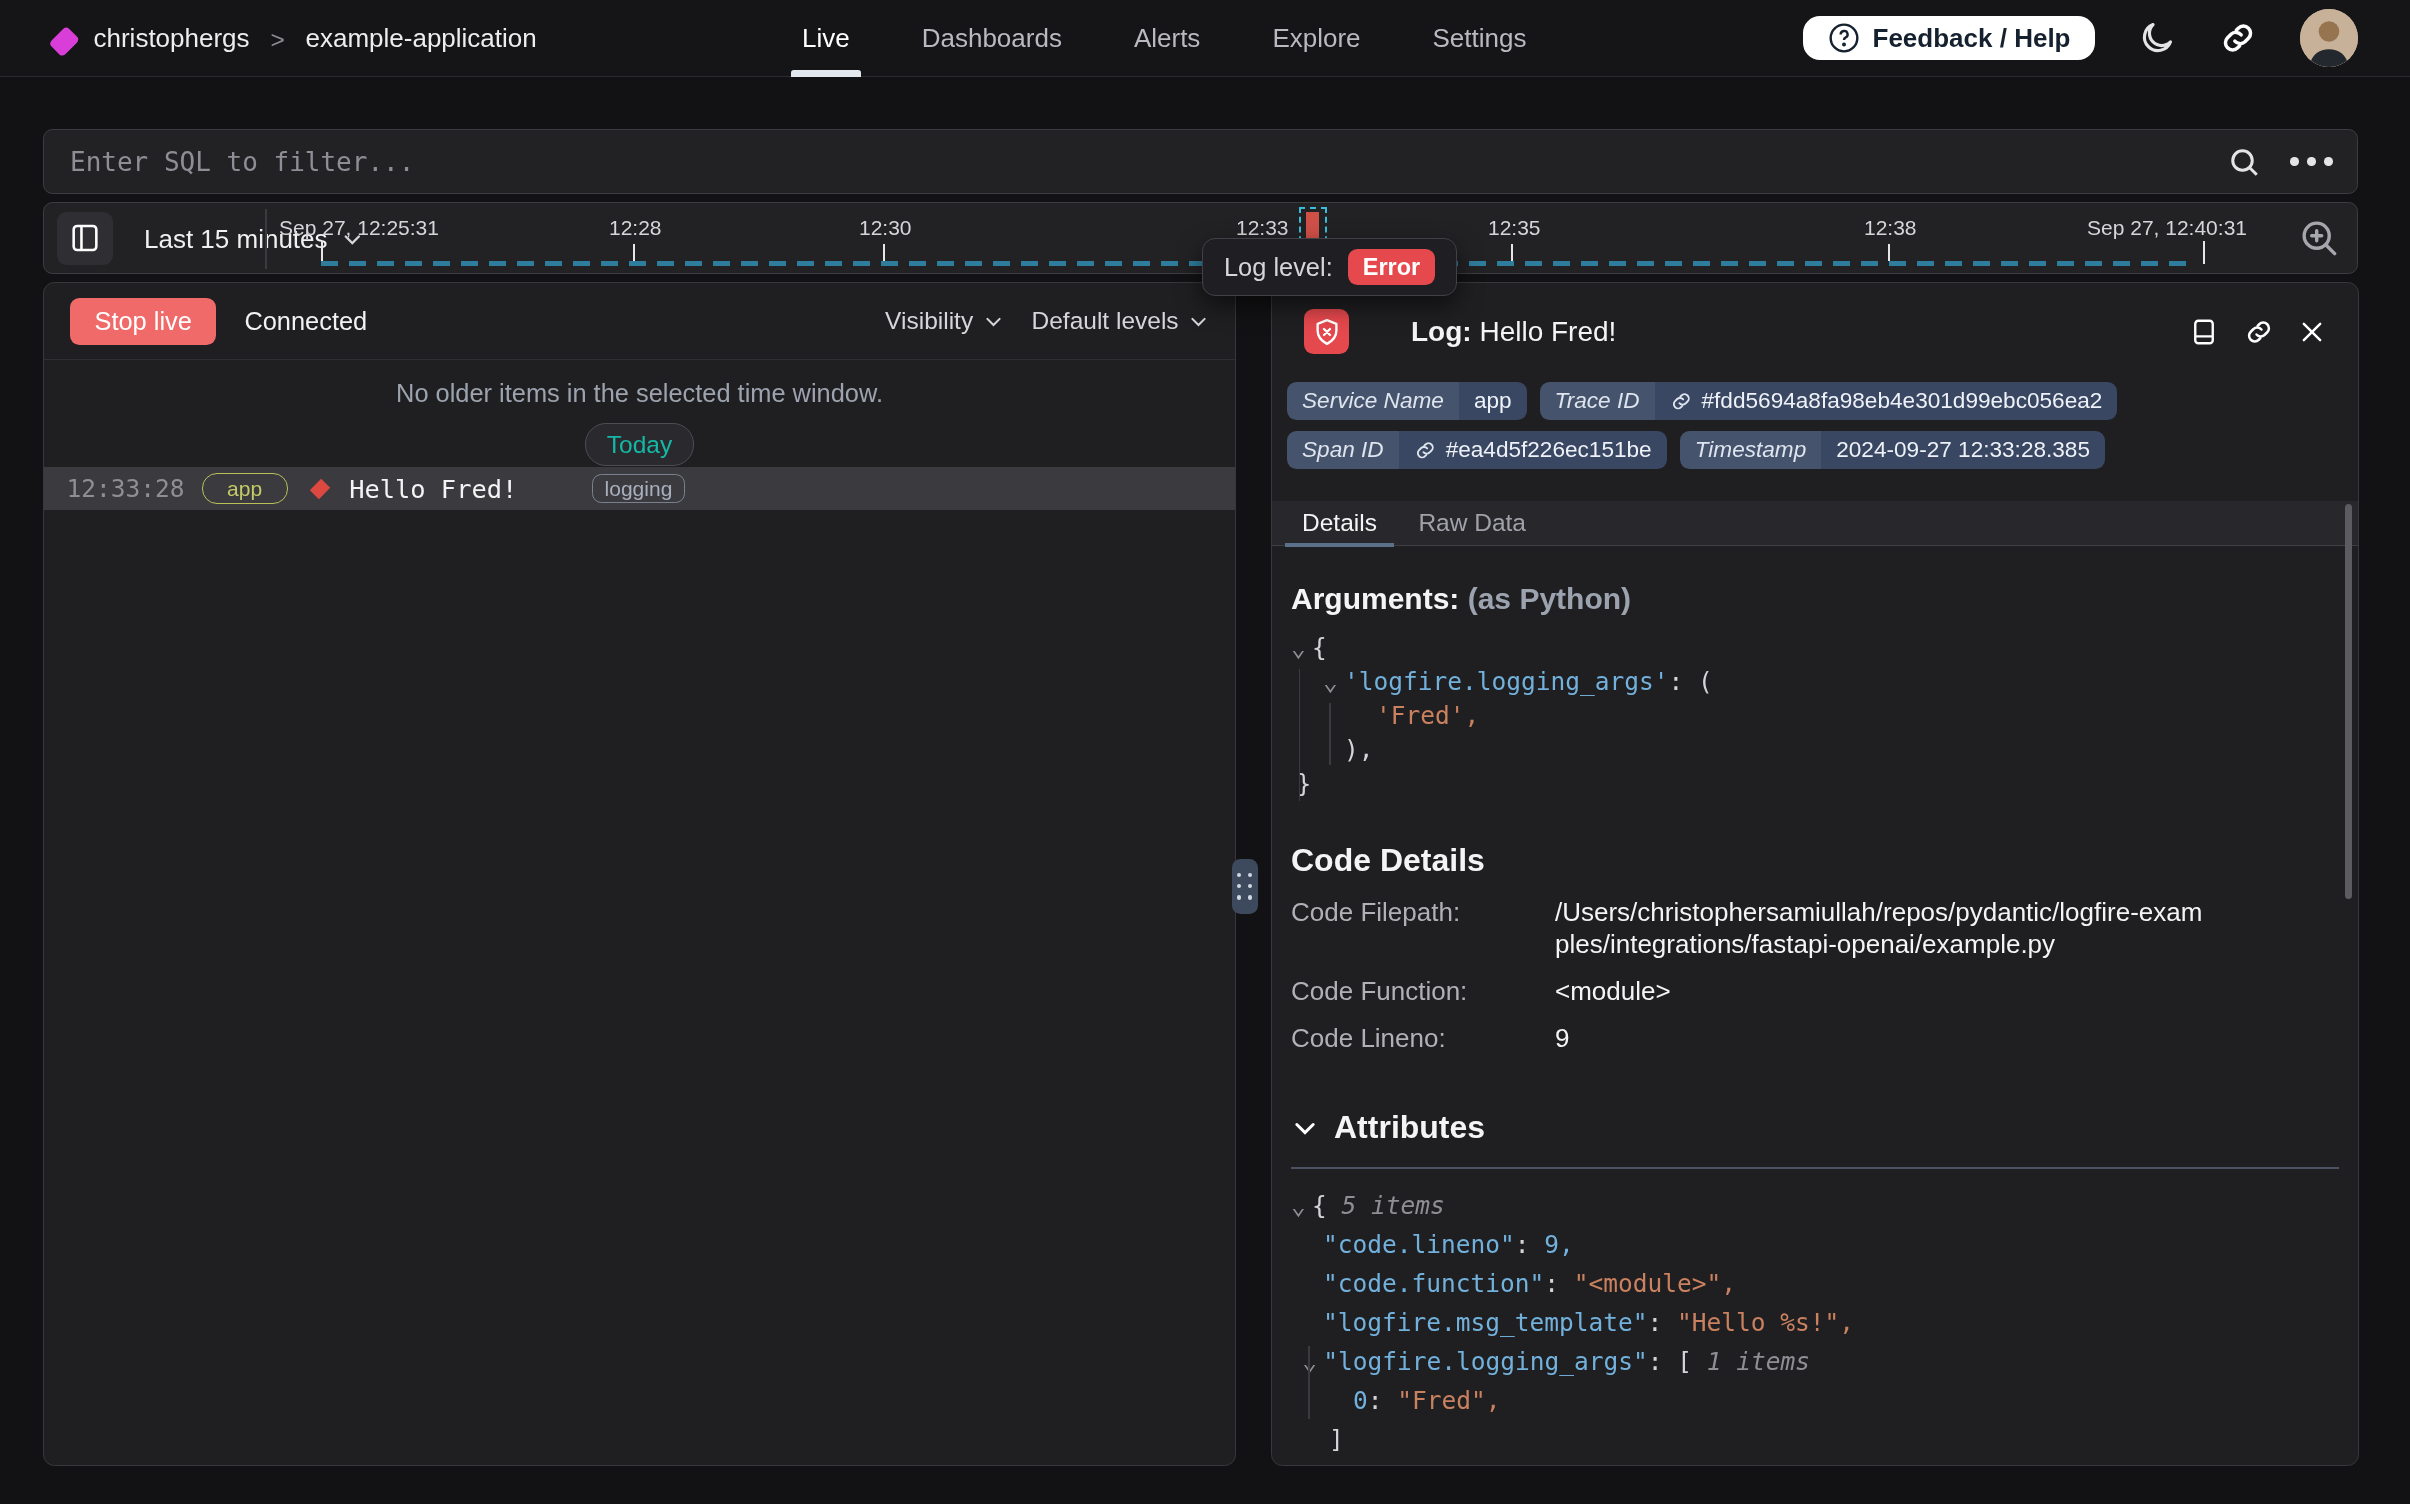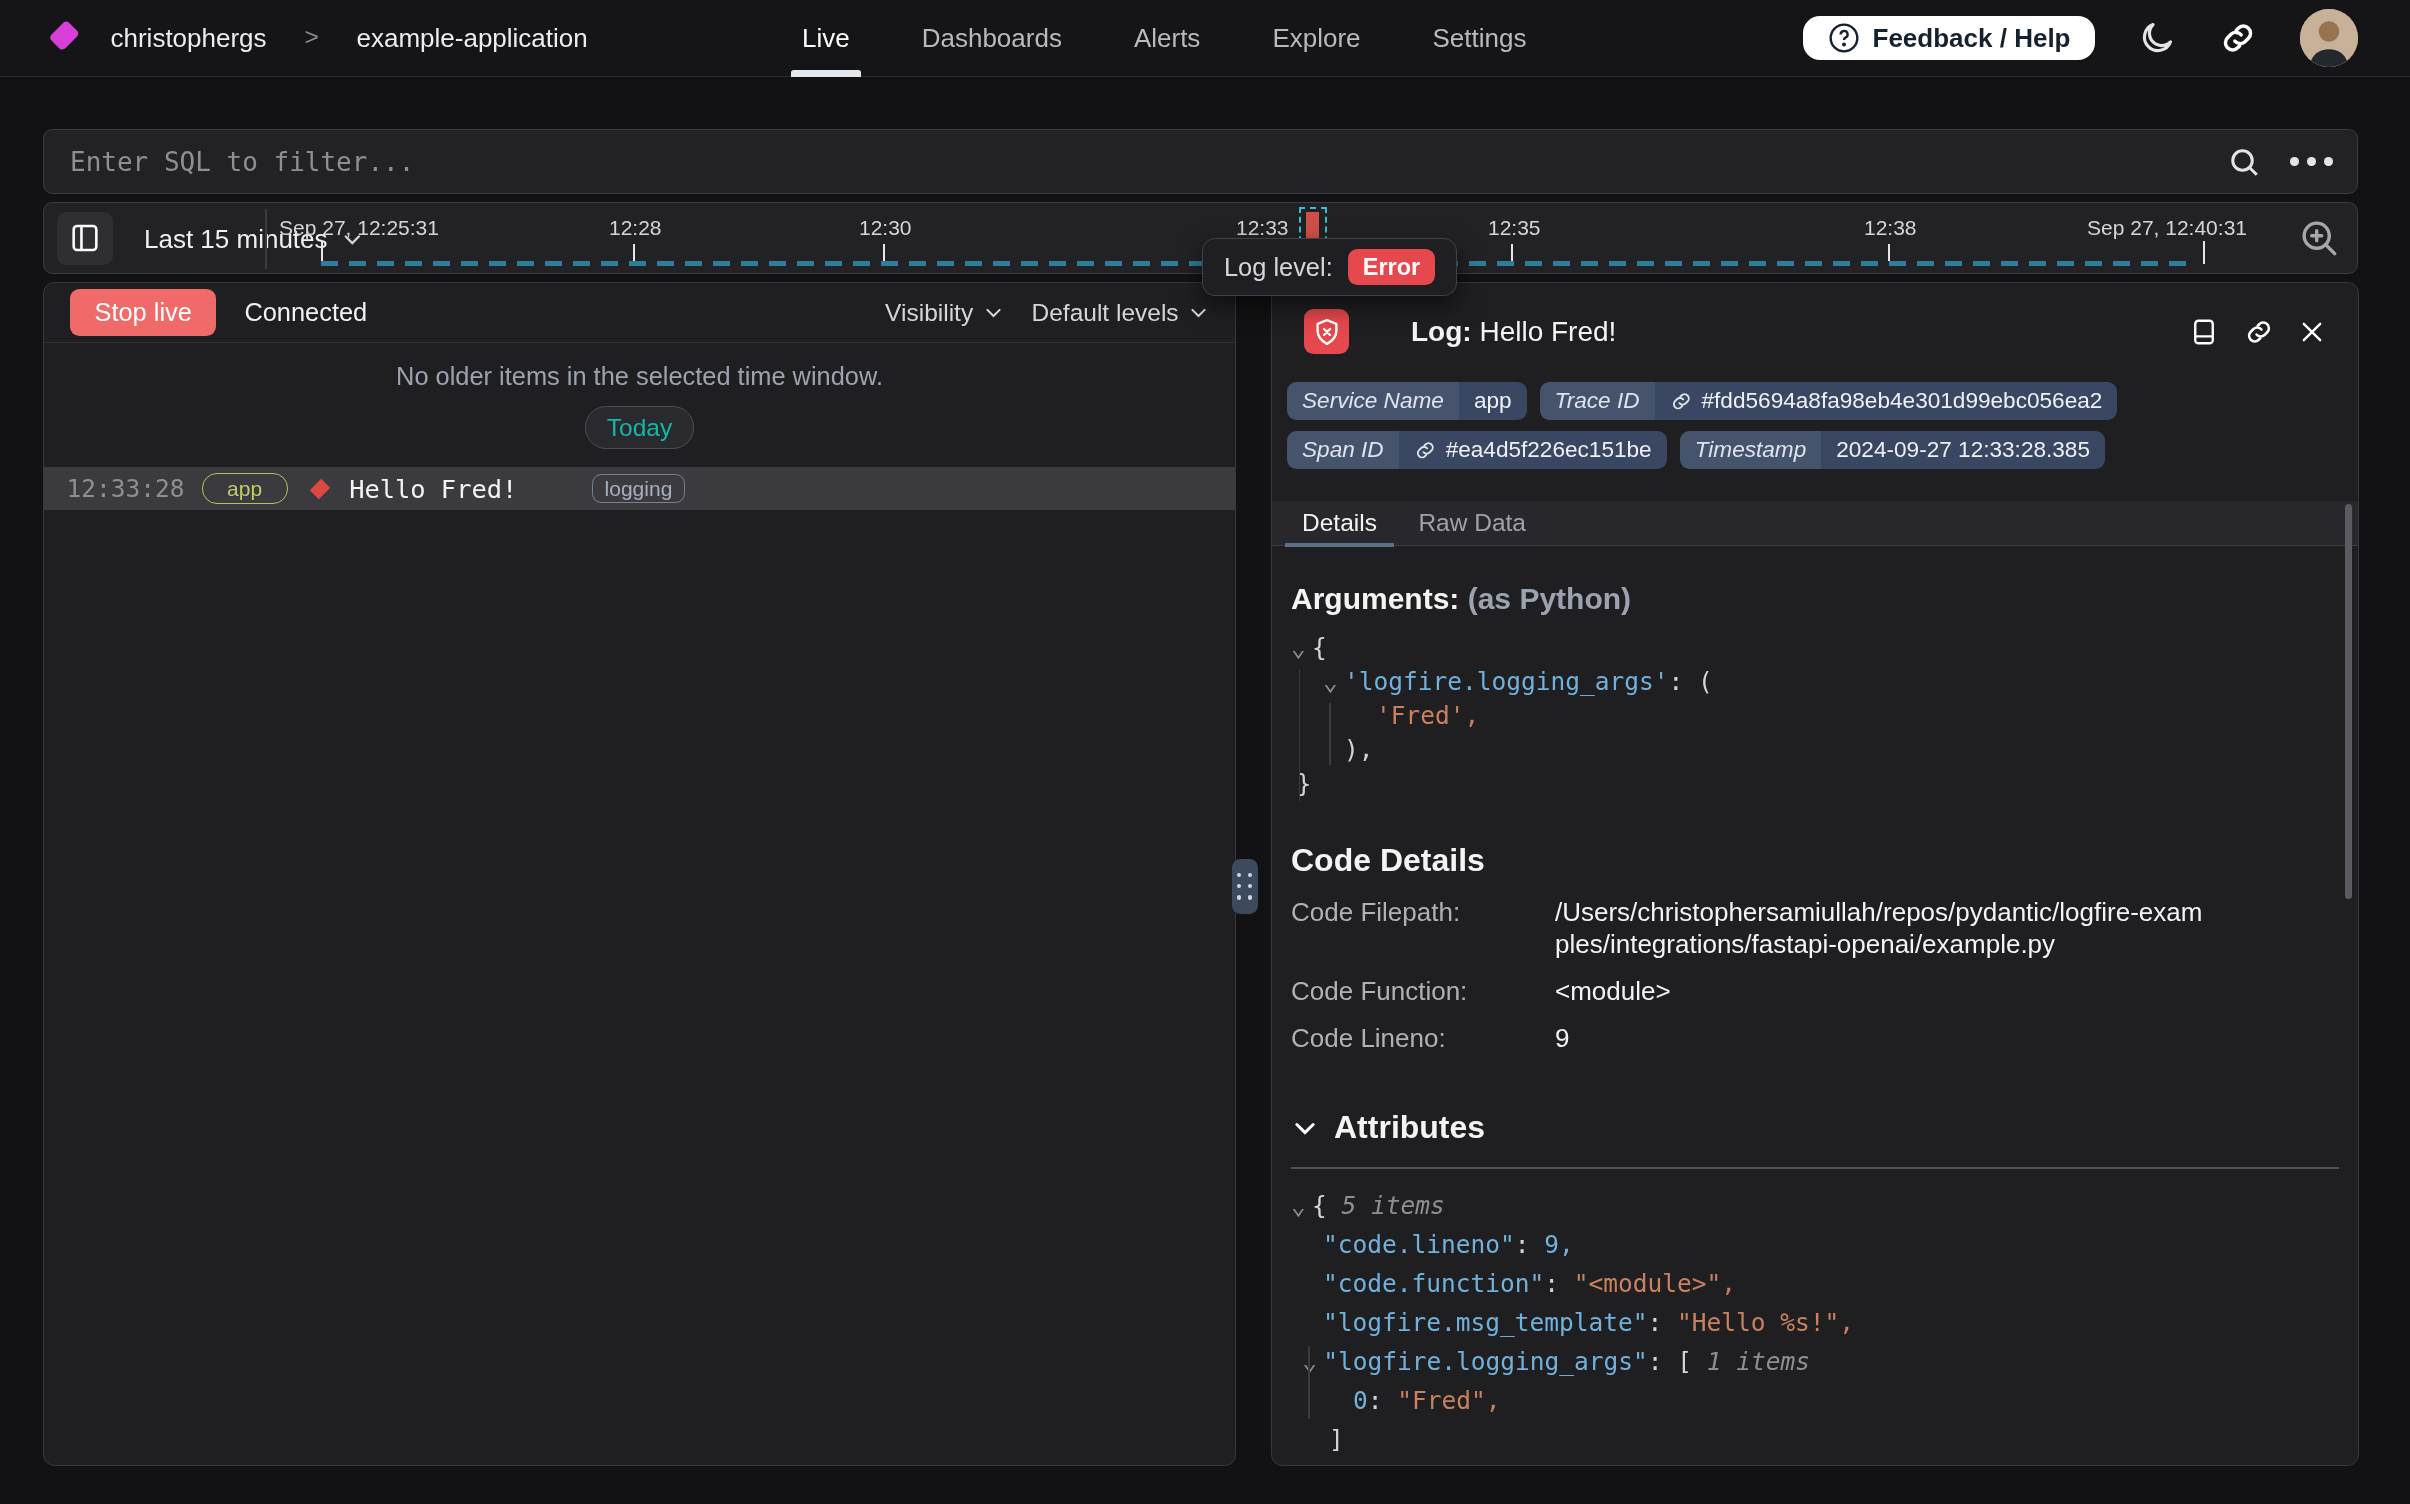--- a/index.html
+++ b/index.html
@@ -5,21 +5,21 @@
   * { margin:0; padding:0; box-sizing:border-box; }
   html,body { width:2411px; height:1505px; background:#121214; overflow:hidden;
               font-family:"Liberation Sans", sans-serif; -webkit-font-smoothing:antialiased; }
   .abs { position:absolute; }
   .mono { font-family:"DejaVu Sans Mono", monospace; }
   svg { display:block; }
 
   
   .nav { position:absolute; left:0; top:0; width:2411px; height:77px; background:#151517;
          border-bottom:1.9px solid #2b2b2f; display:flex; align-items:center; }
-  .nav-left { position:absolute; left:52px; display:flex; align-items:flex-start; gap:34px; }
+  .nav-left { position:absolute; left:52px; display:flex; align-items:flex-end; gap:17px; }
   .logo-diamond { width:24.5px; height:24.5px; background:#da3ed8; border-radius:4.7px; transform:rotate(45deg) scaleX(.78); }
   .crumb { font-size:26px; color:#ededf0; }
   .crumb-sep { font-size:24.5px; color:#8b8b92; padding:0 3.8px; }
   .nav-tabs { position:absolute; left:802px; top:0; height:77px; display:flex; gap:72px; align-items:center; }
   .nav-tab { font-size:26px; color:#b9b9c0; height:77px; display:flex; align-items:center; position:relative; cursor:pointer; }
   .nav-tab.active { color:#ffffff; }
   .nav-tab.active::after { content:""; position:absolute; left:-11.3px; right:-11.3px; bottom:0; height:6.6px; background:#e3e8ee; border-radius:2.8px 2.8px 0 0; }
   .nav-right { position:absolute; right:53px; display:flex; align-items:center; gap:43px; }
   .feedback-btn { background:#ffffff; border-radius:17px; height:44px; padding:0 24.5px; display:flex; align-items:center; gap:13px;
                   color:#16212f; font-size:26px; font-weight:600; cursor:pointer; }
@@ -58,21 +58,21 @@
   .tooltip-label { color:#d6d6da; font-size:25.4px; }
   .level-badge { background:#e5484d; color:#ffffff; font-size:23.5px; font-weight:700;
                  padding:4.7px 15px; border-radius:9.4px; }
 
   
   .panel { position:absolute; top:282px; height:1184px; background:#1f1f22; border:1.9px solid #38383c; border-radius:11.3px; overflow:hidden; }
   .panel.left  { left:43px;  width:1193px; }
   .panel.right { left:1271px; width:1088px; }
 
   
-  .live-header { height:60px; border-bottom:1.9px solid #303034; display:flex; align-items:center; padding:0 26px; gap:28px; }
+  .live-header { height:77px; border-bottom:1.9px solid #303034; display:flex; align-items:center; padding:0 26px; gap:28px; }
   .stop-live { background:#f16a6a; color:#ffffff; font-size:25.4px; border:none; border-radius:9.4px;
                height:47px; padding:0 24.5px; cursor:pointer; }
   .connected { color:#f2f2f4; font-size:25.4px; }
   .hdr-spacer { flex:1; }
   .dd { display:flex; align-items:center; gap:9.4px; color:#d6d6da; font-size:24.5px; cursor:pointer; }
   .empty-msg { text-align:center; color:#9ca3af; font-size:25.4px; margin-top:19px; }
   .today-btn { display:block; margin:15px auto 0; background:#2a2a2e; border:1.9px solid #4c4c52; color:#14b8a6;
                font-size:24.5px; border-radius:21px; padding:6.6px 21px; cursor:pointer; }
   .log-row { position:absolute; left:0; top:184px; width:100%; height:43px; background:#3b3b3f;
              display:flex; align-items:center; cursor:pointer; }

